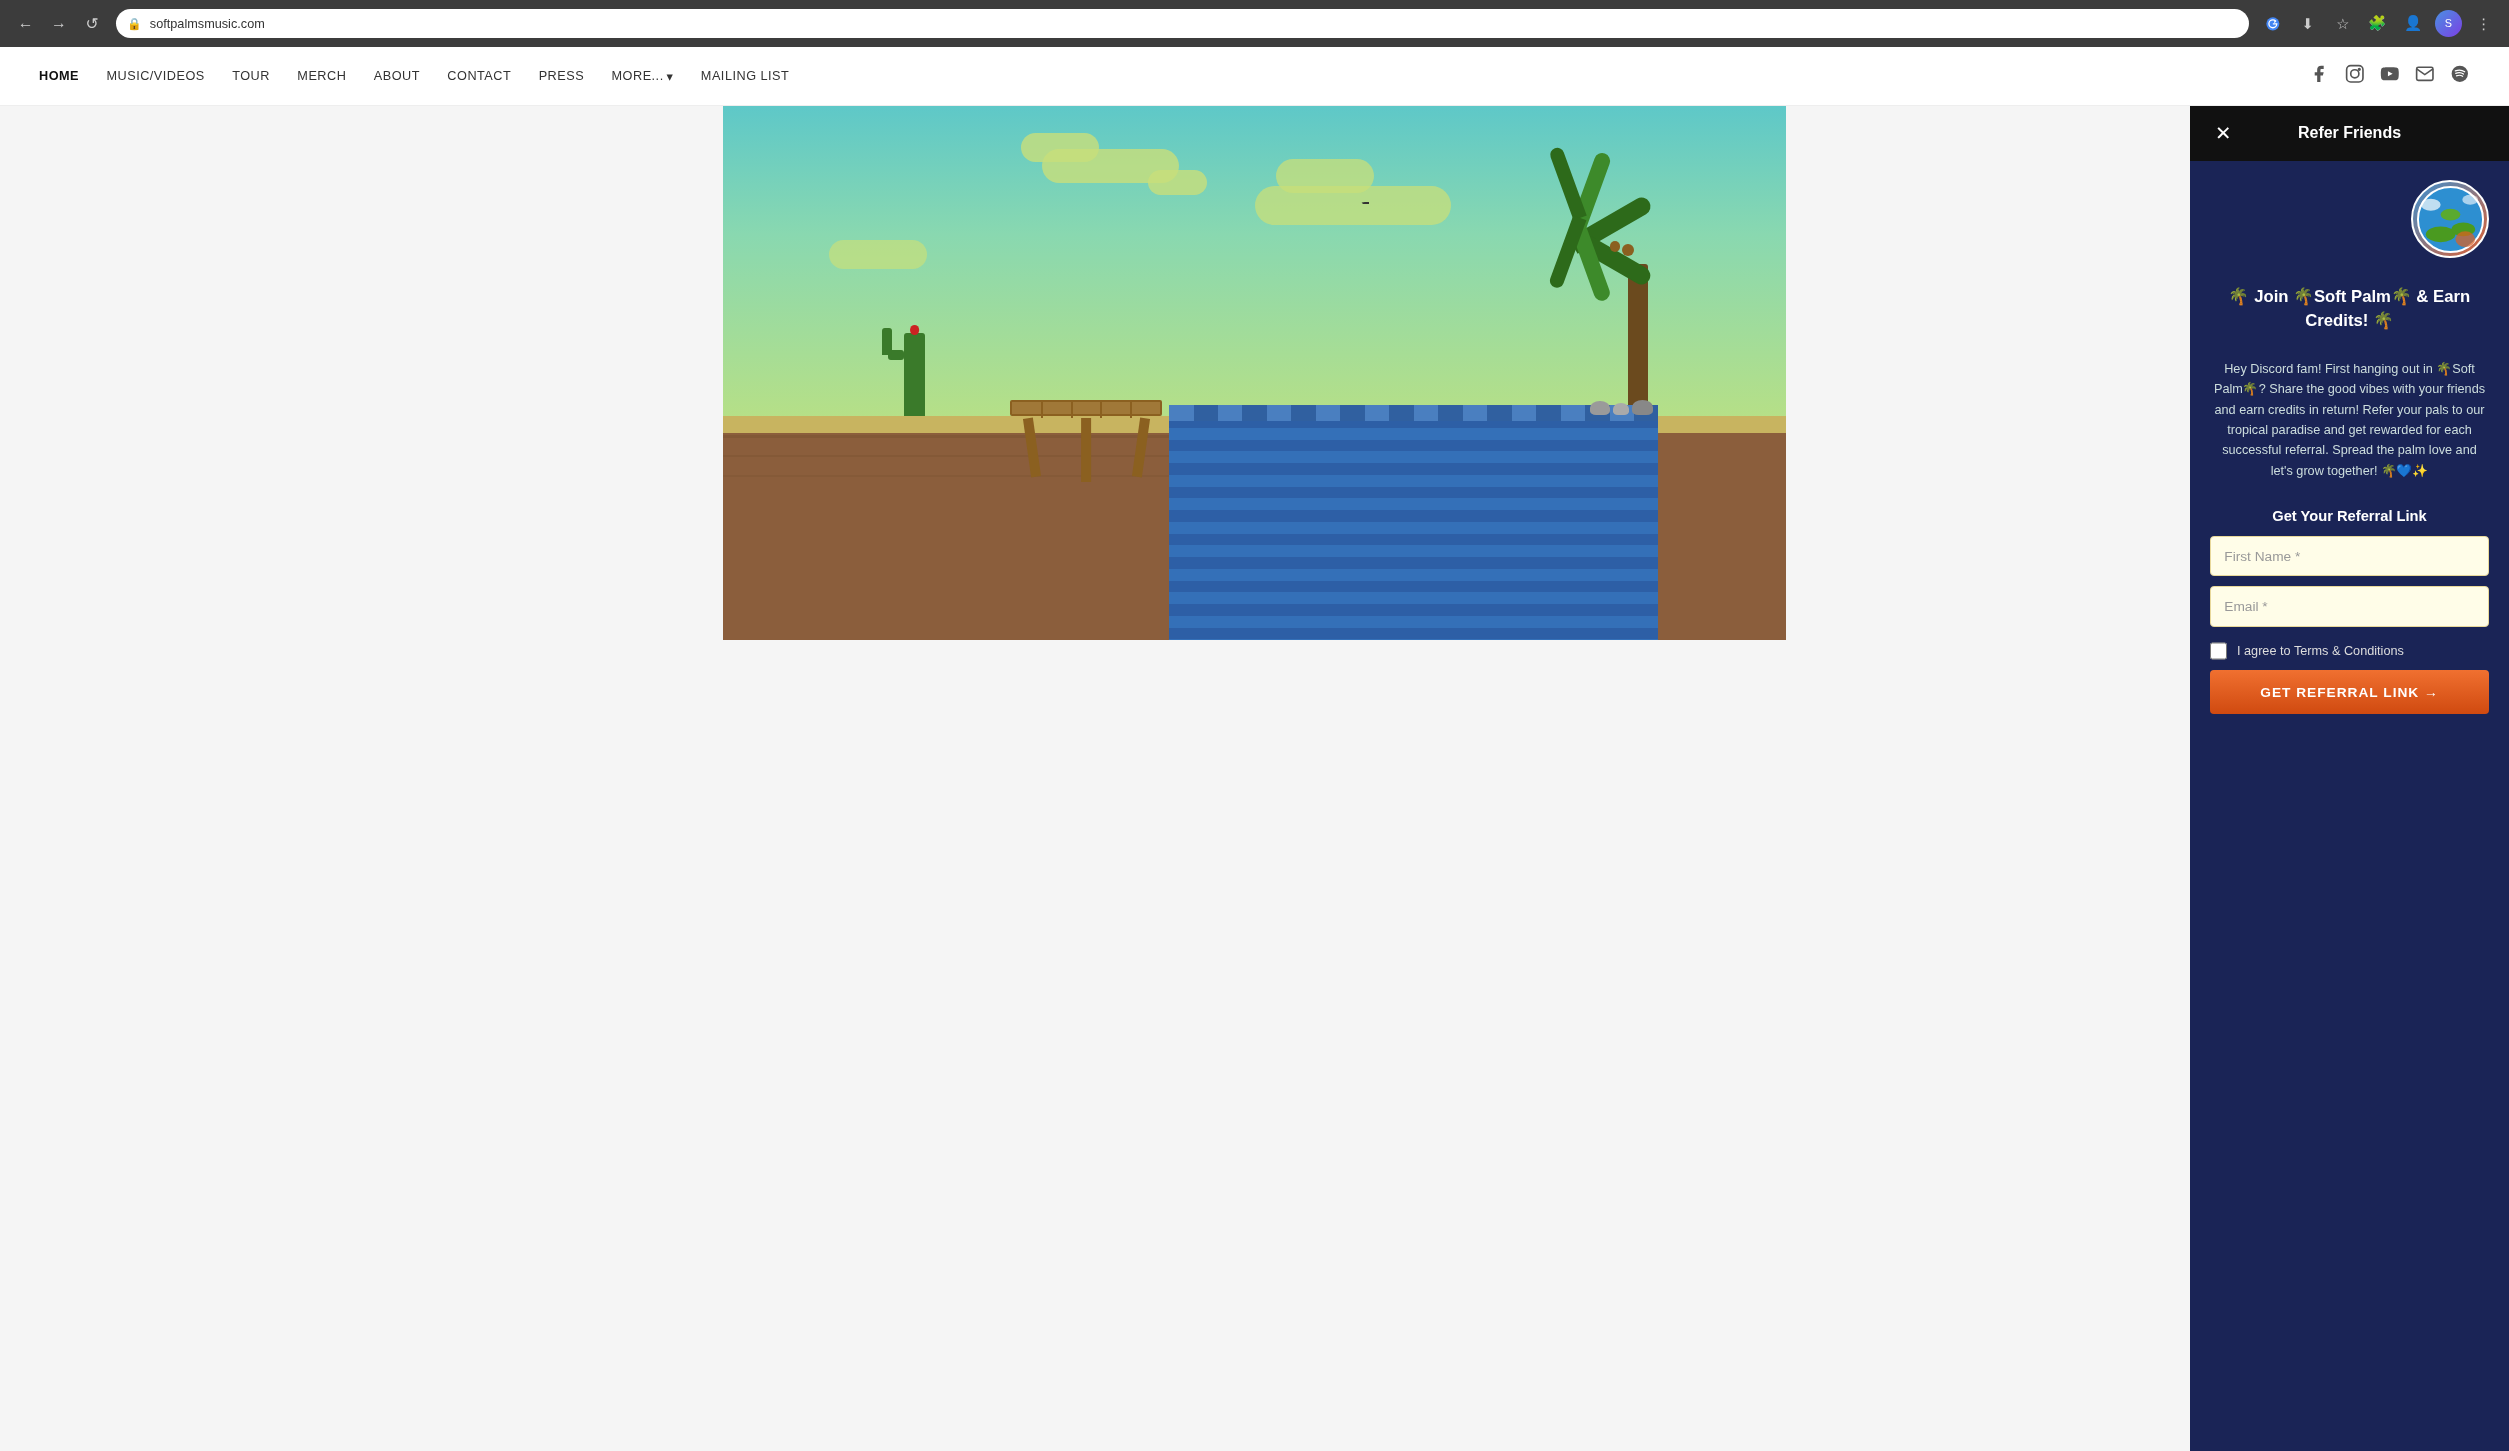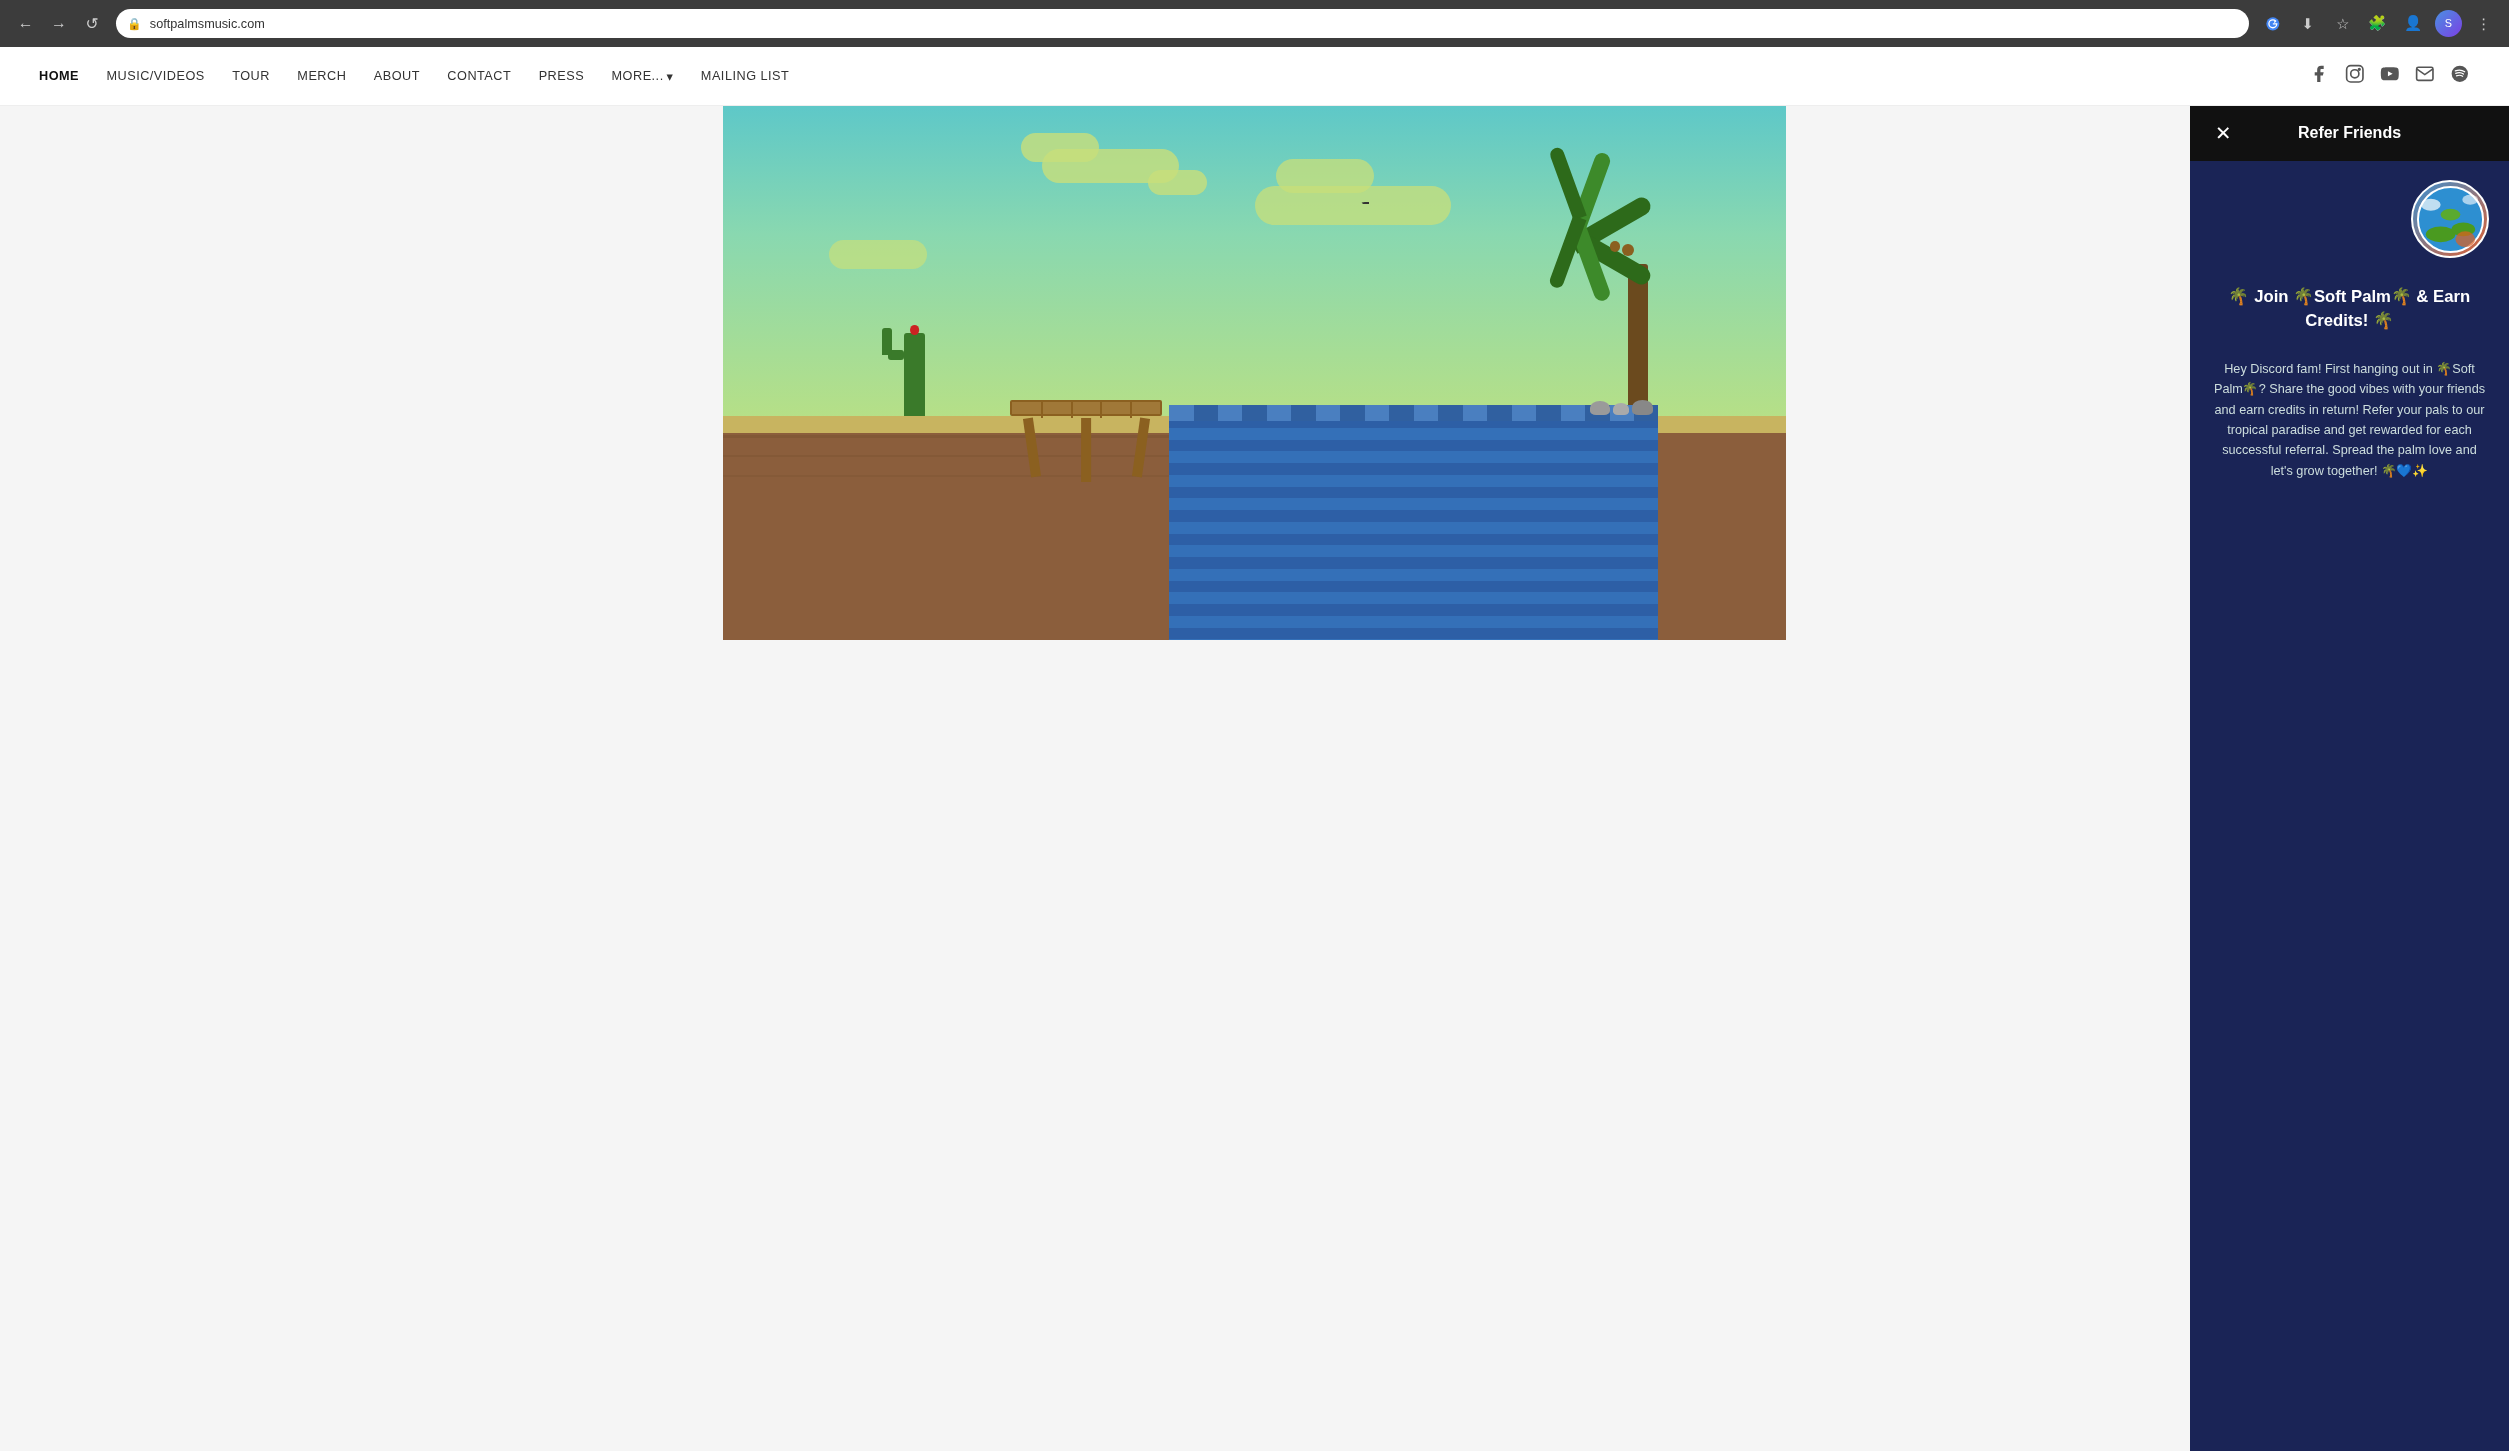--- a/index.html
+++ b/index.html
@@ -510,19 +510,37 @@
         </div>
 
         <div class="refer-title">
           🌴 Join 🌴Soft Palm🌴 &amp; Earn Credits! 🌴
         </div>
 
         <div class="refer-desc">
           Hey Discord fam! First hanging out in 🌴Soft Palm🌴? Share the good vibes with your friends and earn credits in return! Refer your pals to our tropical paradise and get rewarded for each successful referral. Spread the palm love and let's grow together! 🌴💙✨
         </div>
 
+        <div class="referral-link-section">
+          <div class="referral-link-label">Get Your Referral Link</div>
+
+          <div class="form-field">
+            <input type="text" placeholder="First Name *" style="">
+          </div>
+
+          <div class="form-field">
+            <input type="email" placeholder="Email *" style="">
+          </div>
+
+          <div class="checkbox-row">
+            <input type="checkbox" id="terms-check" style="">
+            <label for="terms-check" class="checkbox-label">I agree to Terms &amp; Conditions</label>
+          </div>
+
+          <button class="get-referral-btn">GET REFERRAL LINK →</button>
+        </div>
       </div>
     </div>
 
   </div>
 
 </div>
 
 
 </body></html>

